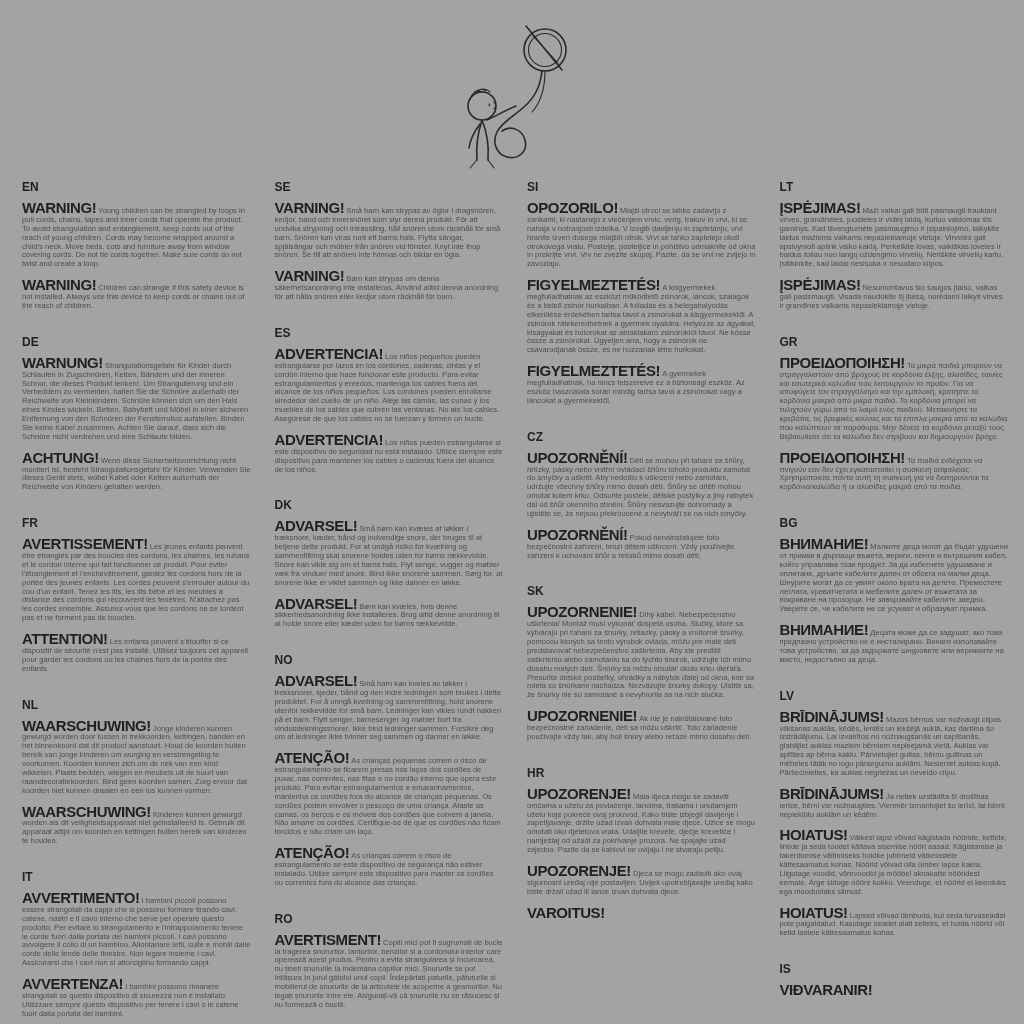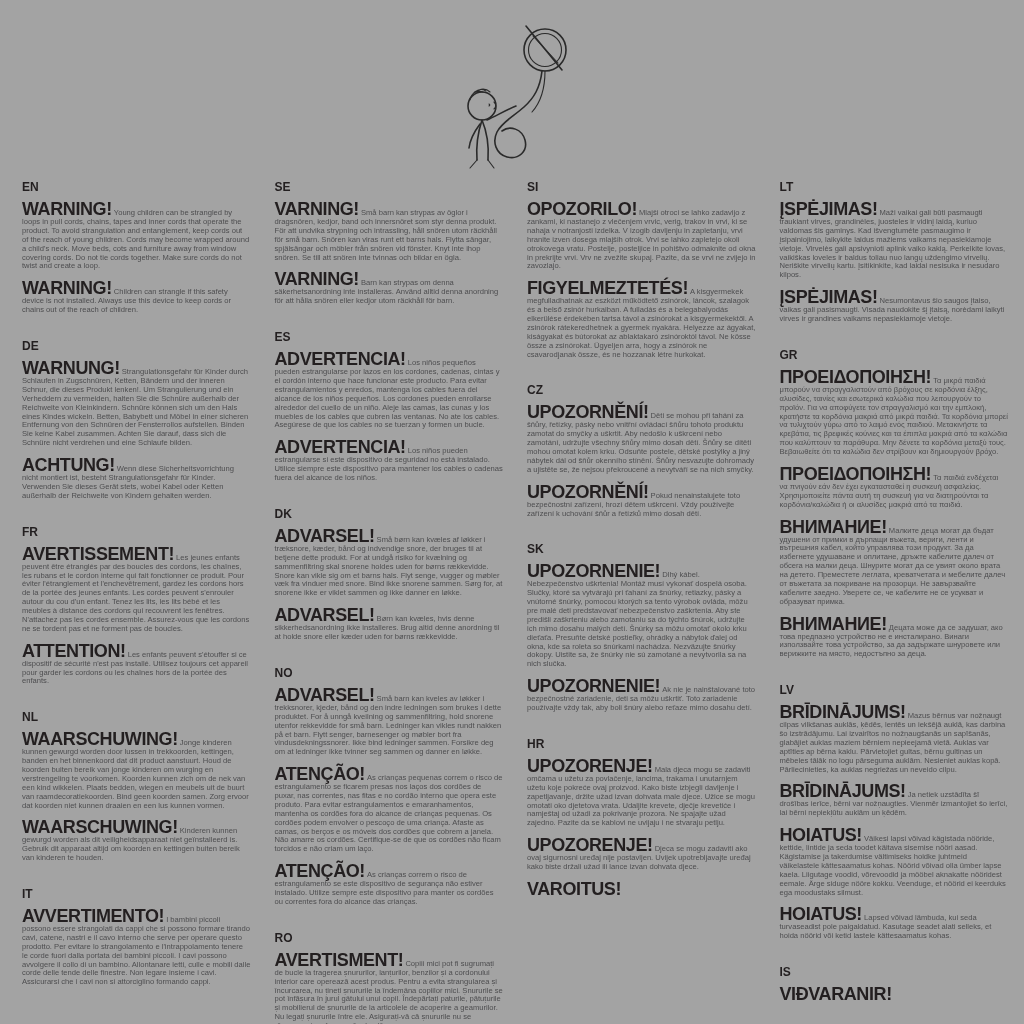--- a/index.html
+++ b/index.html
@@ -33,21 +33,21 @@
   .column .lang-code:first-child{padding-top:0;}
   .warning-para{
     margin:0 0 8px 0;
     font-size:7.6px;
     line-height:1.17;
     color:#4d4d4f;
     text-align:left;
   }
   .warning-title{
     font-weight:bold;
-    font-size:18px;
+    font-size:15px;
     letter-spacing:-0.4px;
     color:#231f20;
     margin-right:2px;
     line-height:1;
   }
   .warning-body{color:#4d4d4f;}
   svg .stroke{fill:none;stroke:#2a2a2a;stroke-width:1.6;stroke-linecap:round;stroke-linejoin:round;}
   svg .thin{fill:none;stroke:#2a2a2a;stroke-width:1.1;stroke-linecap:round;}
 </style>
 </head>
@@ -85,20 +85,21 @@
         <p class="warning-para"><span class="warning-title">WARNUNG!</span><span class="warning-body">Strangulationsgefahr für Kinder durch Schlaufen in Zugschnüren, Ketten, Bändern und der inneren Schnur, die dieses Produkt lenken!. Um Strangulierung und ein Verheddern zu vermeiden, halten Sie die Schnüre außerhalb der Reichweite von Kleinkindern. Schnüre können sich um den Hals eines Kindes wickeln. Betten, Babybett und Möbel in einer sicheren Entfernung von den Schnüren der Fensterrollos aufstellen. Binden Sie keine Kabel zusammen. Achten Sie darauf, dass sich die Schnüre nicht verdrehen und eine Schlaufe bilden.</span></p>
         <p class="warning-para"><span class="warning-title">ACHTUNG!</span><span class="warning-body">Wenn diese Sicherheitsvorrichtung nicht montiert ist, besteht Strangulationsgefahr für Kinder. Verwenden Sie dieses Gerät stets, wobei Kabel oder Ketten außerhalb der Reichweite von Kindern gehalten werden.</span></p>
         <div class="lang-code">FR</div>
         <p class="warning-para"><span class="warning-title">AVERTISSEMENT!</span><span class="warning-body">Les jeunes enfants peuvent être étranglés par des boucles des cordons, les chaînes, les rubans et le cordon interne qui fait fonctionner ce produit. Pour éviter l'étranglement et l'enchevêtrement, gardez les cordons hors de la portée des jeunes enfants. Les cordes peuvent s'enrouler autour du cou d'un enfant. Tenez les lits, les lits bébé et les meubles à distance des cordons qui recouvrent les fenêtres. N'attachez pas les cordes ensemble. Assurez-vous que les cordons ne se tordent pas et ne forment pas de boucles.</span></p>
         <p class="warning-para"><span class="warning-title">ATTENTION!</span><span class="warning-body">Les enfants peuvent s'étouffer si ce dispositif de sécurité n'est pas installé. Utilisez toujours cet appareil pour garder les cordons ou les chaînes hors de la portée des enfants.</span></p>
         <div class="lang-code">NL</div>
         <p class="warning-para"><span class="warning-title">WAARSCHUWING!</span><span class="warning-body">Jonge kinderen kunnen gewurgd worden door lussen in trekkoorden, kettingen, banden en het binnenkoord dat dit product aanstuurt. Houd de koorden buiten bereik van jonge kinderen om wurging en verstrengeling te voorkomen. Koorden kunnen zich om de nek van een kind wikkelen. Plaats bedden, wiegen en meubels uit de buurt van raamdecoratiekoorden. Bind geen koorden samen. Zorg ervoor dat koorden niet kunnen draaien en een lus kunnen vormen.</span></p>
         <p class="warning-para"><span class="warning-title">WAARSCHUWING!</span><span class="warning-body">Kinderen kunnen gewurgd worden als dit veiligheidsapparaat niet geïnstalleerd is. Gebruik dit apparaat altijd om koorden en kettingen buiten bereik van kinderen te houden.</span></p>
         <div class="lang-code">IT</div>
         <p class="warning-para"><span class="warning-title">AVVERTIMENTO!</span><span class="warning-body">I bambini piccoli possono essere strangolati da cappi che si possono formare tirando cavi, catene, nastri e il cavo interno che serve per operare questo prodotto. Per evitare lo strangolamento e l'intrappolamento tenere le corde fuori dalla portata dei bambini piccoli. I cavi possono avvolgere il collo di un bambino. Allontanare letti, culle e mobili dalle corde delle tende delle finestre. Non legare insieme i cavi. Assicurarsi che i cavi non si attorciglino formando cappi.</span></p>
+        <p class="warning-para"><span class="warning-title">AVVERTENZA!</span><span class="warning-body">I bambini possono rimanere strangolati se questo dispositivo di sicurezza non è installato. Utilizzare sempre questo dispositivo per tenere i cavi o le catene fuori dalla portata dei bambini.</span></p>
       </div>
       <div class="column">
         <div class="lang-code">SE</div>
         <p class="warning-para"><span class="warning-title">VARNING!</span><span class="warning-body">Små barn kan strypas av öglor i dragsnören, kedjor, band och innersnöret som styr denna produkt. För att undvika strypning och intrassling, håll snören utom räckhåll för små barn. Snören kan viras runt ett barns hals. Flytta sängar, spjälsängar och möbler från snören vid fönster. Knyt inte ihop snören. Se till att snören inte tvinnas och bildar en ögla.</span></p>
         <p class="warning-para"><span class="warning-title">VARNING!</span><span class="warning-body">Barn kan strypas om denna säkerhetsanordning inte installeras. Använd alltid denna anordning för att hålla snören eller kedjor utom räckhåll för barn.</span></p>
         <div class="lang-code">ES</div>
         <p class="warning-para"><span class="warning-title">ADVERTENCIA!</span><span class="warning-body">Los niños pequeños pueden estrangularse por lazos en los cordones, cadenas, cintas y el cordón interno que hace funcionar este producto. Para evitar estrangulamientos y enredos, mantenga los cables fuera del alcance de los niños pequeños. Los cordones pueden enrollarse alrededor del cuello de un niño. Aleje las camas, las cunas y los muebles de los cables que cubren las ventanas. No ate los cables. Asegúrese de que los cables no se tuerzan y formen un bucle.</span></p>
         <p class="warning-para"><span class="warning-title">ADVERTENCIA!</span><span class="warning-body">Los niños pueden estrangularse si este dispositivo de seguridad no está instalado. Utilice siempre este dispositivo para mantener los cables o cadenas fuera del alcance de los niños.</span></p>
         <div class="lang-code">DK</div>
         <p class="warning-para"><span class="warning-title">ADVARSEL!</span><span class="warning-body">Små børn kan kvæles af løkker i træksnore, kæder, bånd og indvendige snore, der bruges til at betjene dette produkt. For at undgå risiko for kvælning og sammenfiltring skal snorene holdes uden for børns rækkevidde. Snore kan vikle sig om et barns hals. Flyt senge, vugger og møbler væk fra vinduer med snore. Bind ikke snorene sammen. Sørg for, at snorene ikke er viklet sammen og ikke danner en løkke.</span></p>
@@ -107,38 +108,40 @@
         <p class="warning-para"><span class="warning-title">ADVARSEL!</span><span class="warning-body">Små barn kan kveles av løkker i trekksnorer, kjeder, bånd og den indre ledningen som brukes i dette produktet. For å unngå kveilning og sammenfiltring, hold snorene utenfor rekkevidde for små barn. Ledninger kan vikles rundt nakken på et barn. Flytt senger, barnesenger og møbler bort fra vindusdekningssnorer. Ikke bind ledninger sammen. Forsikre deg om at ledninger ikke tvinner seg sammen og danner en løkke.</span></p>
         <p class="warning-para"><span class="warning-title">ATENÇÃO!</span><span class="warning-body">As crianças pequenas correm o risco de estrangulamento se ficarem presas nos laços dos cordões de puxar, nas correntes, nas fitas e no cordão interno que opera este produto. Para evitar estrangulamentos e emaranhamentos, mantenha os cordões fora do alcance de crianças pequenas. Os cordões podem envolver o pescoço de uma criança. Afaste as camas, os berços e os móveis dos cordões que cobrem a janela. Não amarre os cordões. Certifique-se de que os cordões não ficam torcidos e não criam um laço.</span></p>
         <p class="warning-para"><span class="warning-title">ATENÇÃO!</span><span class="warning-body">As crianças correm o risco de estrangulamento se este dispositivo de segurança não estiver instalado. Utilize sempre este dispositivo para manter os cordões ou correntes fora do alcance das crianças.</span></p>
         <div class="lang-code">RO</div>
         <p class="warning-para"><span class="warning-title">AVERTISMENT!</span><span class="warning-body">Copiii mici pot fi sugrumați de bucle la tragerea șnururilor, lanțurilor, benzilor și a cordonului interior care operează acest produs. Pentru a evita strangularea și încurcarea, nu țineți șnururile la îndemâna copiilor mici. Șnururile se pot înfășura în jurul gâtului unui copil. Îndepărtați paturile, pătuțurile și mobilierul de șnururile de la articolele de acoperire a geamurilor. Nu legați șnururile între ele. Asigurați-vă că șnururile nu se răsucesc și nu formează o buclă.</span></p>
       </div>
       <div class="column">
         <div class="lang-code">SI</div>
         <p class="warning-para"><span class="warning-title">OPOZORILO!</span><span class="warning-body">Mlajši otroci se lahko zadavijo z zankami, ki nastanejo z vlečenjem vrvic, verig, trakov in vrvi, ki se nahaja v notranjosti izdelka. V izogib davljenju in zapletanju, vrvi hranite izven dosega mlajših otrok. Vrvi se lahko zapletejo okoli otrokovega vratu. Postelje, posteljice in pohištvo odmaknite od okna in prekrijte vrvi. Vrv ne zvežite skupaj. Pazite, da se vrvi ne zvijejo in zavozlajo.</span></p>
         <p class="warning-para"><span class="warning-title">FIGYELMEZTETÉS!</span><span class="warning-body">A kisgyermekek megfulladhatnak az eszközt működtető zsinórok, láncok, szalagok és a belső zsinór hurkaiban. A fulladás és a belegabalyodás elkerülése érdekében tartsa távol a zsinórokat a kisgyermekektől. A zsinórok rátekeredhetnek a gyermek nyakára. Helyezze az ágyakat, kiságyakat és bútorokat az ablaktakaró zsinóroktól távol. Ne kösse össze a zsinórokat. Ügyeljen arra, hogy a zsinórok ne csavarodjanak össze, és ne hozzanak létre hurkokat.</span></p>
+        <p class="warning-para"><span class="warning-title">FIGYELMEZTETÉS!</span><span class="warning-body">A gyermekek megfulladhatnak, ha nincs felszerelve ez a biztonsági eszköz. Az eszköz használata során mindig tartsa távol a zsinórokat vagy a láncokat a gyermekektől.</span></p>
         <div class="lang-code">CZ</div>
         <p class="warning-para"><span class="warning-title">UPOZORNĚNÍ!</span><span class="warning-body">Děti se mohou při tahání za šňůry, řetízky, pásky nebo vnitřní ovládací šňůru tohoto produktu zamotat do smyčky a uškrtit. Aby nedošlo k uškrcení nebo zamotání, udržujte všechny šňůry mimo dosah dětí. Šňůry se dítěti mohou omotat kolem krku. Odsuňte postele, dětské postýlky a jiný nábytek dál od šňůr okenního stínění. Šňůry nesvazujte dohromady a ujistěte se, že nejsou překroucené a nevytváří se na nich smyčky.</span></p>
         <p class="warning-para"><span class="warning-title">UPOZORNĚNÍ!</span><span class="warning-body">Pokud nenainstalujete toto bezpečnostní zařízení, hrozí dětem uškrcení. Vždy používejte zařízení k uchování šňůr a řetízků mimo dosah dětí.</span></p>
         <div class="lang-code">SK</div>
         <p class="warning-para"><span class="warning-title">UPOZORNENIE!</span><span class="warning-body">Dlhý kábel. Nebezpečenstvo uškrtenia! Montáž musí vykonať dospelá osoba. Slučky, ktoré sa vytvárajú pri ťahaní za šnúrky, retiazky, pásky a vnútorné šnúrky, pomocou ktorých sa tento výrobok ovláda, môžu pre malé deti predstavovať nebezpečenstvo zaškrtenia. Aby ste predišli zaškrteniu alebo zamotaniu sa do týchto šnúrok, udržujte ich mimo dosahu malých detí. Šnúrky sa môžu omotať okolo krku dieťaťa. Presuňte detské postieľky, ohrádky a nábytok ďalej od okna, kde sa roleta so šnúrkami nachádza. Nezväzujte šnúrky dokopy. Uistite sa, že šnúrky nie sú zamotané a nevytvorila sa na nich slučka.</span></p>
         <p class="warning-para"><span class="warning-title">UPOZORNENIE!</span><span class="warning-body">Ak nie je nainštalované toto bezpečnostné zariadenie, deti sa môžu uškrtiť. Toto zariadenie používajte vždy tak, aby boli šnúry alebo reťaze mimo dosahu detí.</span></p>
         <div class="lang-code">HR</div>
         <p class="warning-para"><span class="warning-title">UPOZORENJE!</span><span class="warning-body">Mala djeca mogu se zadaviti omčama u užetu za povlačenje, lancima, trakama i unutarnjem užetu koje pokreće ovaj proizvod. Kako biste izbjegli davljenje i zapetljavanje, držite užad izvan dohvata male djece. Užice se mogu omotati oko djetetova vrata. Udaljite krevete, dječje krevetiće i namještaj od užadi za pokrivanje prozora. Ne spajajte užad zajedno. Pazite da se kablovi ne uvijaju i ne stvaraju petlju.</span></p>
         <p class="warning-para"><span class="warning-title">UPOZORENJE!</span><span class="warning-body">Djeca se mogu zadaviti ako ovaj sigurnosni uređaj nije postavljen. Uvijek upotrebljavajte uređaj kako biste držali užad ili lance izvan dohvata djece.</span></p>
         <p class="warning-para"><span class="warning-title">VAROITUS!</span></p>
       </div>
       <div class="column">
         <div class="lang-code">LT</div>
         <p class="warning-para"><span class="warning-title">ĮSPĖJIMAS!</span><span class="warning-body">Maži vaikai gali būti pasmaugti traukiant virves, grandinėles, juosteles ir vidinį laidą, kuriuo valdomas šis gaminys. Kad išvengtumėte pasmaugimo ir įsipainiojimo, laikykite laidus mažiems vaikams nepasiekiamoje vietoje. Virvelės gali apsivynioti aplink vaiko kaklą. Perkelkite lovas, vaikiškas loveles ir baldus toliau nuo langų uždengimo virvelių. Neriškite virvelių kartu. Įsitikinkite, kad laidai nesisuka ir nesudaro kilpos.</span></p>
         <p class="warning-para"><span class="warning-title">ĮSPĖJIMAS!</span><span class="warning-body">Nesumontavus šio saugos įtaiso, vaikas gali pasismaugti. Visada naudokite šį įtaisą, norėdami laikyti virves ir grandines vaikams nepasiekiamoje vietoje.</span></p>
         <div class="lang-code">GR</div>
         <p class="warning-para"><span class="warning-title">ΠΡΟΕΙΔΟΠΟΙΗΣΗ!</span><span class="warning-body">Τα μικρά παιδιά μπορούν να στραγγαλιστούν από βρόχους σε κορδόνια έλξης, αλυσίδες, ταινίες και εσωτερικά καλώδια που λειτουργούν το προϊόν. Για να αποφύγετε τον στραγγαλισμό και την εμπλοκή, κρατήστε τα κορδόνια μακριά από μικρά παιδιά. Τα κορδόνια μπορεί να τυλιχτούν γύρω από το λαιμό ενός παιδιού. Μετακινήστε τα κρεβάτια, τις βρεφικές κούνιες και τα έπιπλα μακριά από τα καλώδια που καλύπτουν τα παράθυρα. Μην δένετε τα κορδόνια μεταξύ τους. Βεβαιωθείτε ότι τα καλώδια δεν στρίβουν και δημιουργούν βρόχο.</span></p>
         <p class="warning-para"><span class="warning-title">ΠΡΟΕΙΔΟΠΟΙΗΣΗ!</span><span class="warning-body">Τα παιδιά ενδέχεται να πνιγούν εάν δεν έχει εγκατασταθεί η συσκευή ασφαλείας. Χρησιμοποιείτε πάντα αυτή τη συσκευή για να διατηρούνται τα κορδόνια/καλώδια ή οι αλυσίδες μακριά από τα παιδιά.</span></p>
+        <div class="lang-code">BG</div>
         <p class="warning-para"><span class="warning-title">ВНИМАНИЕ!</span><span class="warning-body">Малките деца могат да бъдат удушени от примки в дърпащи въжета, вериги, ленти и вътрешния кабел, който управлява този продукт. За да избегнете удушаване и оплитане, дръжте кабелите далеч от обсега на малки деца. Шнурите могат да се увият около врата на детето. Преместете леглата, креватчетата и мебелите далеч от въжетата за покриване на прозорци. Не завързвайте кабелите заедно. Уверете се, че кабелите не се усукват и образуват примка.</span></p>
         <p class="warning-para"><span class="warning-title">ВНИМАНИЕ!</span><span class="warning-body">Децата може да се задушат, ако това предпазно устройство не е инсталирано. Винаги използвайте това устройство, за да задържате шнуровете или верижките на място, недостъпно за деца.</span></p>
         <div class="lang-code">LV</div>
         <p class="warning-para"><span class="warning-title">BRĪDINĀJUMS!</span><span class="warning-body">Mazus bērnus var nožņaugt cilpas vilkšanas auklās, ķēdēs, lentēs un iekšējā auklā, kas darbina šo izstrādājumu. Lai izvairītos no nožņaugšanās un sapīšanās, glabājiet auklas maziem bērniem nepieejamā vietā. Auklas var aptīties ap bērna kaklu. Pārvietojiet gultas, bērnu gultiņas un mēbeles tālāk no logu pārseguma auklām. Nesieniet auklas kopā. Pārliecinieties, ka auklas negriežas un neveido cilpu.</span></p>
         <p class="warning-para"><span class="warning-title">BRĪDINĀJUMS!</span><span class="warning-body">Ja netiek uzstādīta šī drošības ierīce, bērni var nožņaugties. Vienmēr izmantojiet šo ierīci, lai bērni nepiekļūtu auklām un ķēdēm.</span></p>
         <p class="warning-para"><span class="warning-title">HOIATUS!</span><span class="warning-body">Väikesi lapsi võivad kägistada nööride, kettide, lintide ja seda toodet käitava sisemise nööri aasad. Kägistamise ja takerdumise vältimiseks hoidke juhtmeid väikelastele kättesaamatus kohas. Nöörid võivad olla ümber lapse kaela. Liigutage voodid, võrevoodid ja mööbel aknakatte nööridest eemale. Ärge siduge nööre kokku. Veenduge, et nöörid ei keerduks ega moodustaks silmust.</span></p>
         <p class="warning-para"><span class="warning-title">HOIATUS!</span><span class="warning-body">Lapsed võivad lämbuda, kui seda turvaseadist pole paigaldatud. Kasutage seadet alati selleks, et hoida nöörid või ketid lastele kättesaamatus kohas.</span></p>
         <div class="lang-code">IS</div>
         <p class="warning-para"><span class="warning-title">VIÐVARANIR!</span></p>
       </div>

